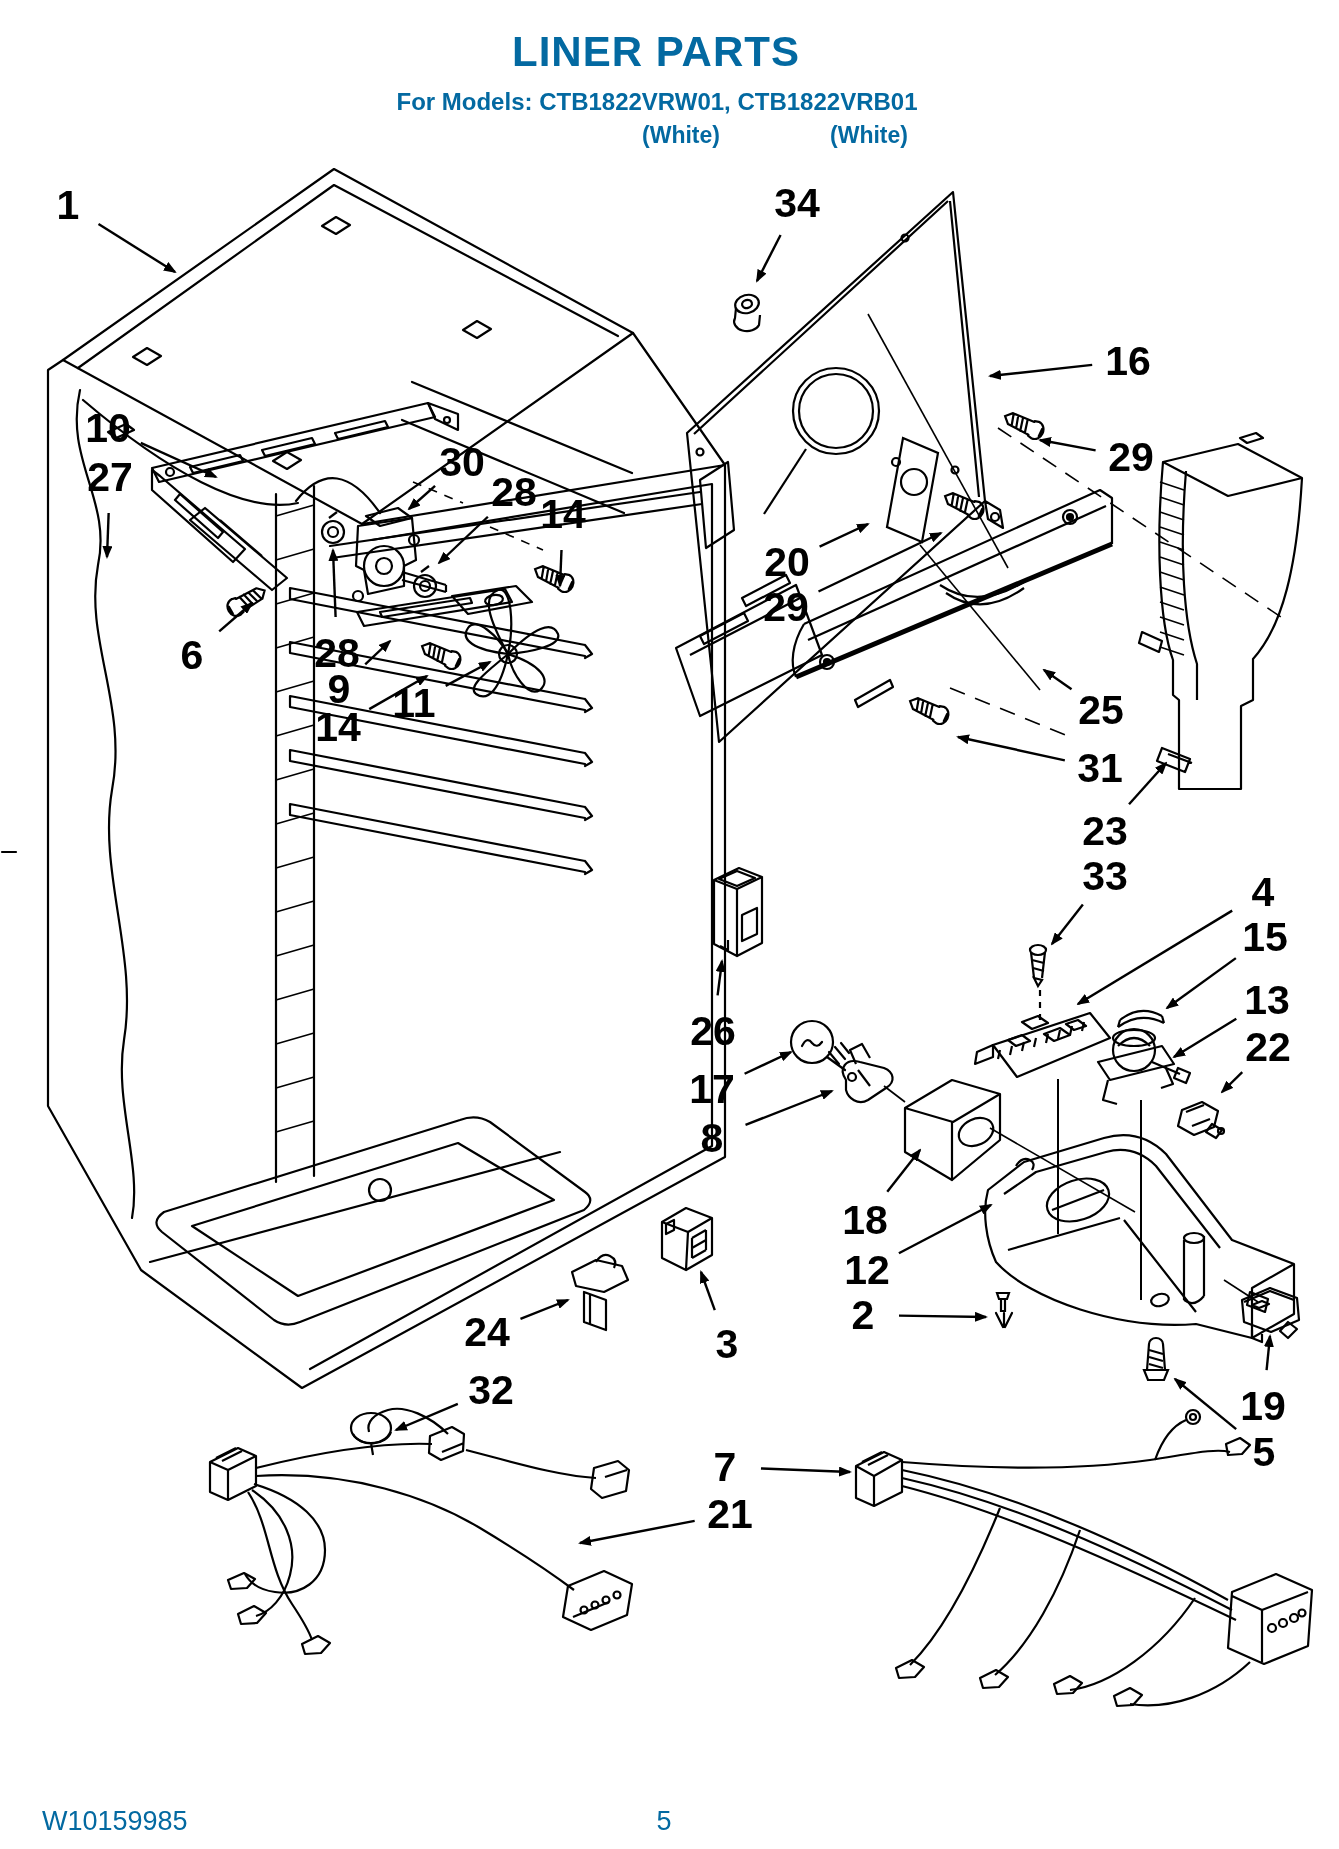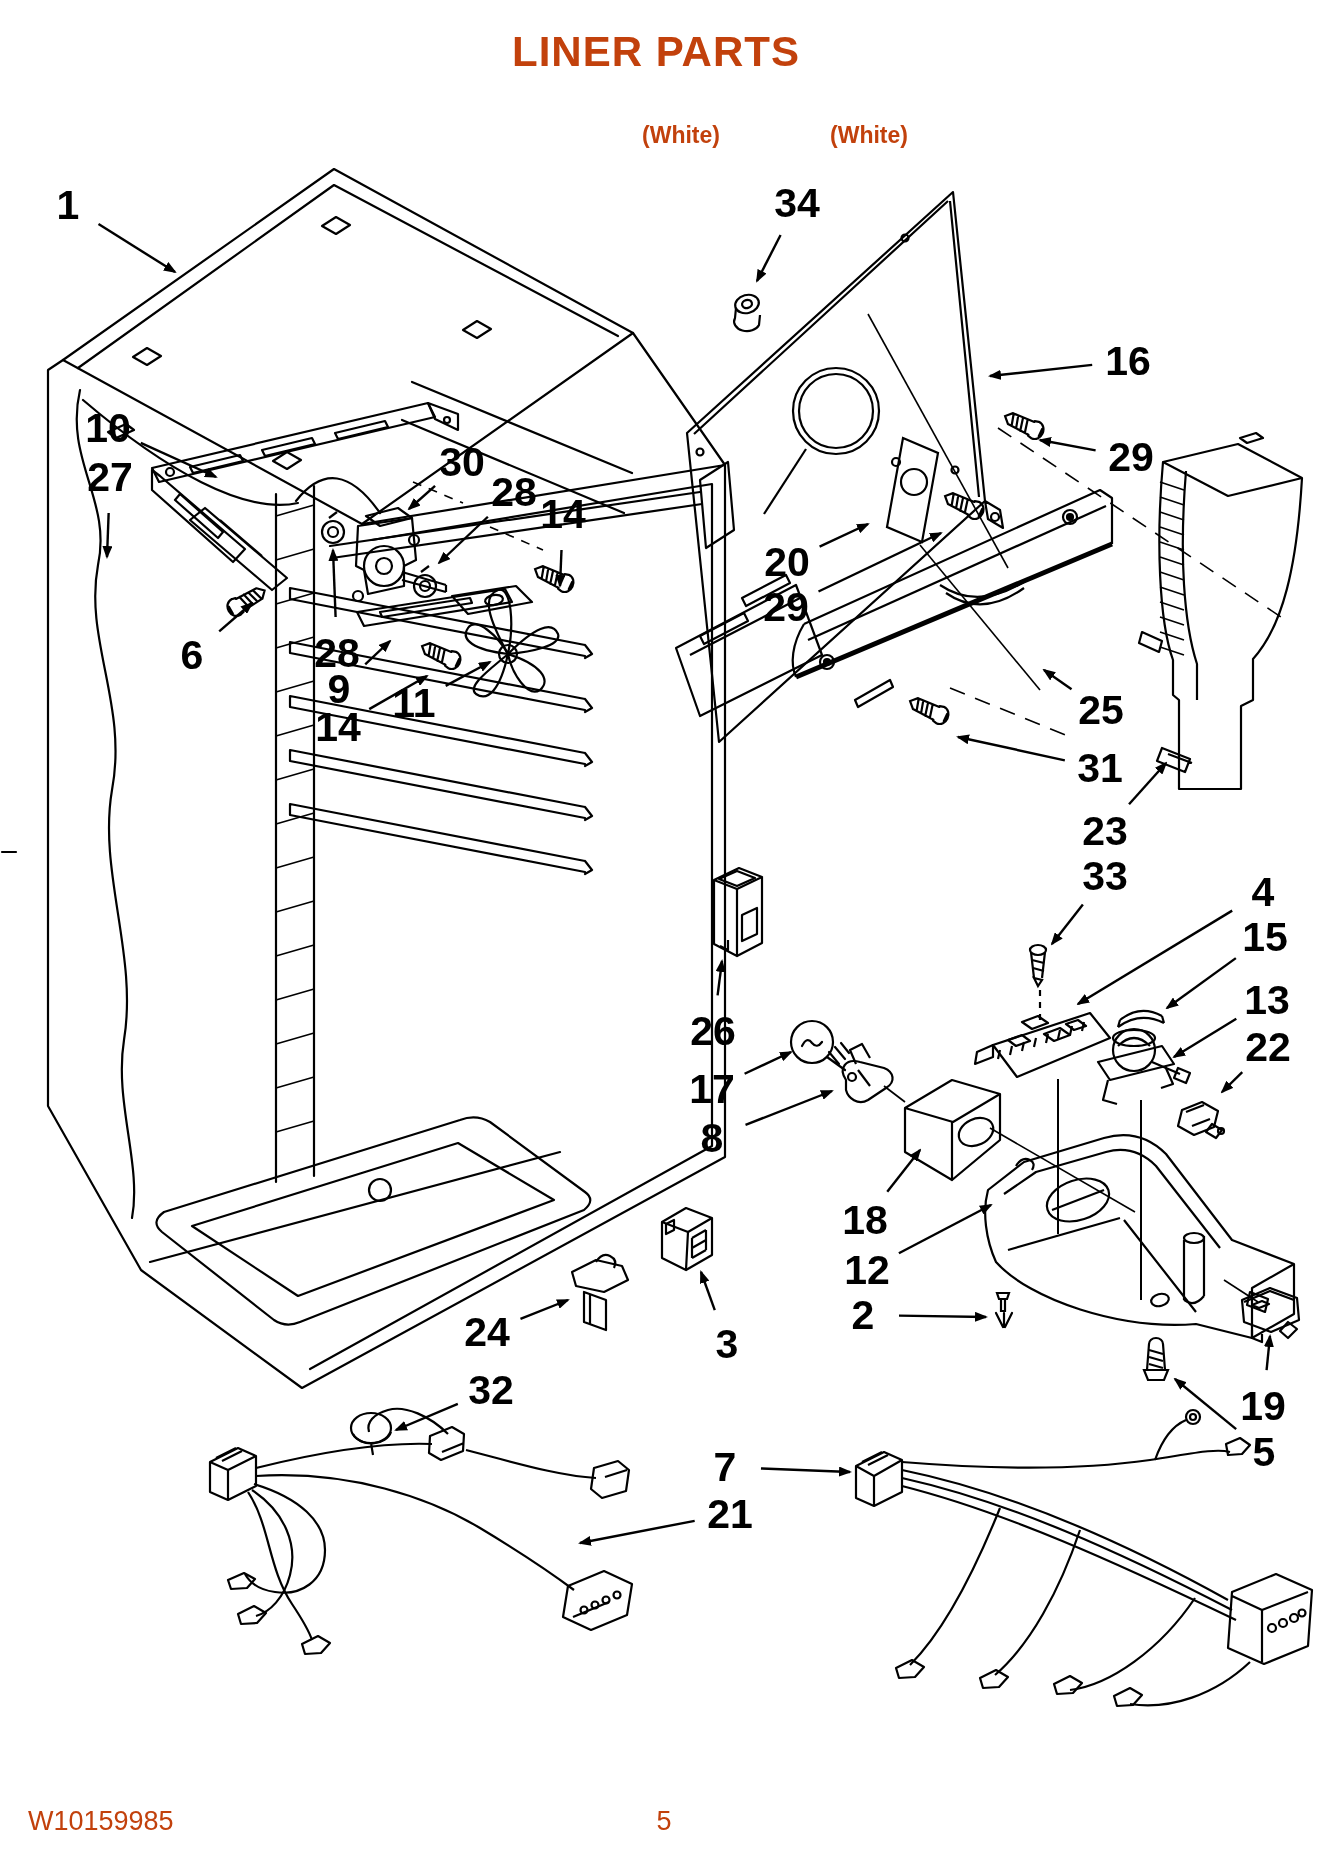--- a/index.html
+++ b/index.html
@@ -1,37 +1,38 @@
 <!DOCTYPE html>
 <html><head>
 <meta charset="utf-8">
 <style>
   html,body{margin:0;padding:0;background:#888;}
   .page{position:relative;width:1339px;height:1849px;background:#fff;overflow:hidden;
-        font-family:"Liberation Sans",sans-serif;color:#c2410c;}
+        font-family:"Liberation Sans",sans-serif;color:#0369a1;}
   .title{position:absolute;top:28px;left:656px;transform:translateX(-50%);
          font-size:42px;font-weight:bold;letter-spacing:1px;white-space:nowrap;}
   .models{position:absolute;top:88px;left:657px;transform:translateX(-50%);
           font-size:24px;font-weight:bold;white-space:nowrap;}
   .cap{position:absolute;top:122px;transform:translateX(-50%);
        font-size:23px;font-weight:bold;white-space:nowrap;margin-left:18px;}
   .cap-white{left:663px;}
   .cap-black{left:851px;}
-  .doc-num{position:absolute;left:28px;top:1806px;font-size:27px;}
+  .doc-num{position:absolute;left:42px;top:1806px;font-size:27px;}
   .page-num{position:absolute;left:664px;top:1806px;transform:translateX(-50%);font-size:27px;}
   svg.art{position:absolute;left:0;top:0;}
   svg.art *{vector-effect:none;}
   .callout-label{font-family:"Liberation Sans",sans-serif;font-size:41px;font-weight:bold;}
 </style>
 </head>
 <body>
 
 <div class="page">
 
   <div class="title">LINER PARTS</div>
+  <div class="models">For Models: CTB1822VRW01, CTB1822VRB01</div>
   <div class="cap cap-white">(White)</div>
   <div class="cap cap-black">(White)</div>
 
   <svg class="art" width="1339" height="1849" viewBox="0 0 1339 1849">
     <defs>
       <marker id="arrowhead" markerWidth="13" markerHeight="10" refX="11" refY="5" orient="auto" markerUnits="userSpaceOnUse">
         <path d="M0,0 L13,5 L0,10 Z" fill="#000"></path>
       </marker>
     </defs>
 

